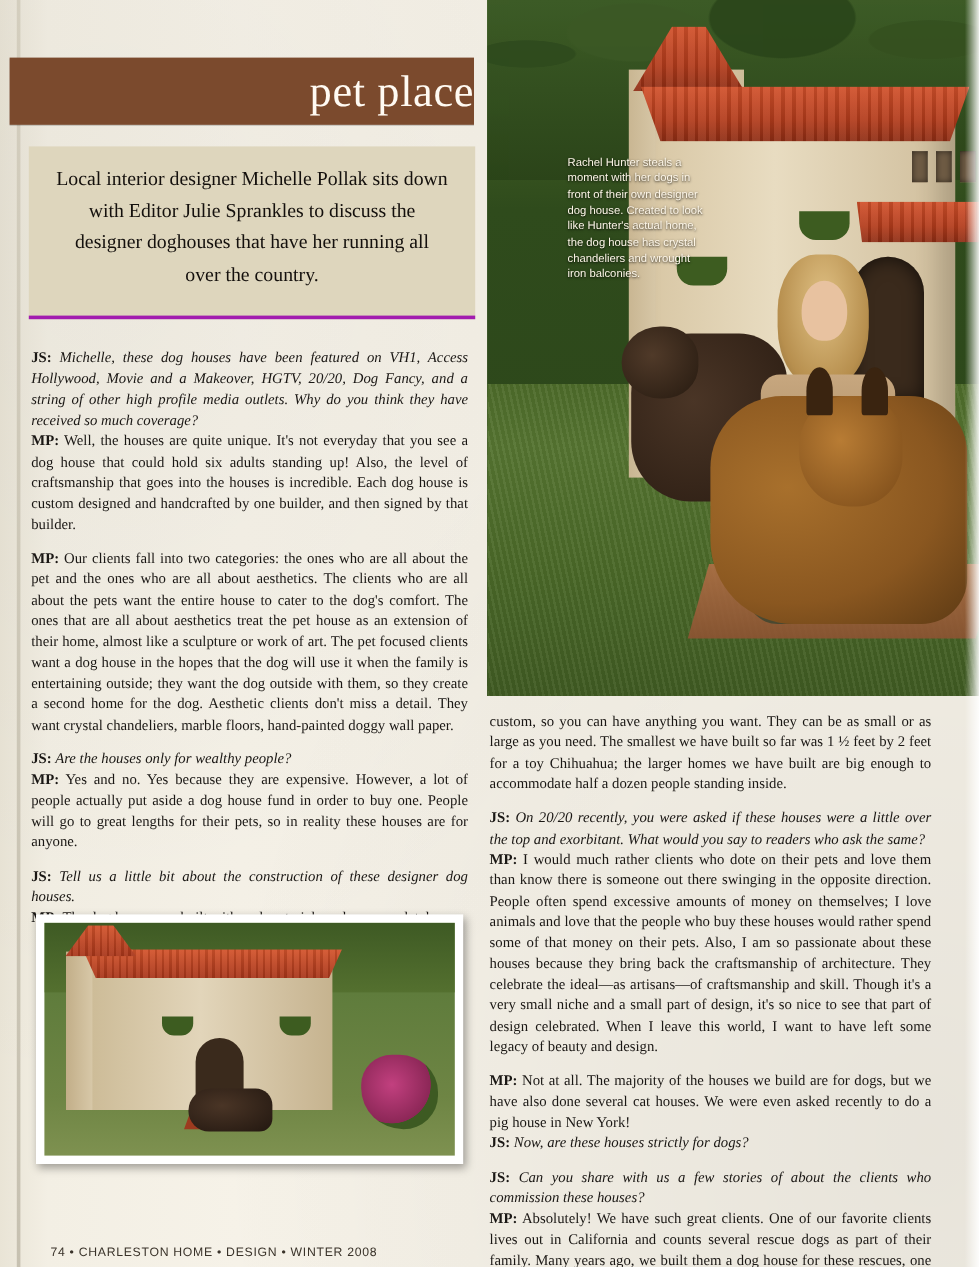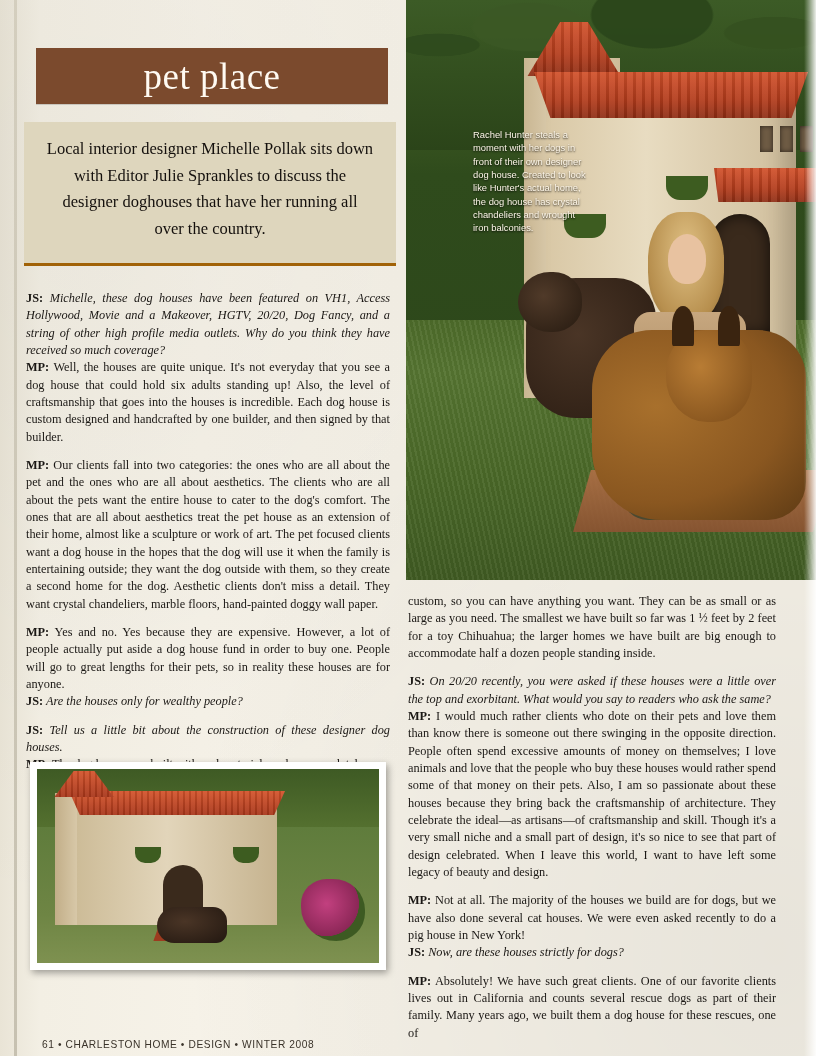--- a/index.html
+++ b/index.html
@@ -42,47 +42,47 @@
     top: 0;
     width: 3px;
     height: 1056px;
     background: linear-gradient(to bottom, #cfc9b8, #bdb7a6);
     opacity: .8;
   }
 
   
   .masthead {
     position: absolute;
-    left: 36px;
+    left: 8px;
     top: 48px;
-    width: 352px;
+    width: 387px;
     height: 56px;
     background: #7b4a2d;
     display: flex;
     align-items: center;
-    justify-content: center;
+    justify-content: flex-end;
     box-shadow: 0 1px 0 rgba(0,0,0,.15);
   }
   .masthead-title {
     color: #fffaf2;
     font-family: "Liberation Serif", serif;
     font-size: 37px;
     letter-spacing: .5px;
     font-weight: 400;
   }
 
   
   .deck {
     position: absolute;
     left: 24px;
     top: 122px;
     width: 372px;
     height: 144px;
     background: #ded6bd;
-    border-bottom: 3px solid #a16207;
+    border-bottom: 3px solid #a21caf;
     padding: 14px 22px 0 22px;
     box-sizing: border-box;
   }
   .deck p {
     margin: 0;
     text-align: center;
     font-size: 16.5px;
     line-height: 1.62;
     color: #14100d;
   }
@@ -427,42 +427,43 @@
 
   <div class="col col-left">
     <div class="qa">
       <p><span class="spk">JS:</span><span class="q"> Michelle, these dog houses have been featured on VH1, Access Hollywood, Movie and a Makeover, HGTV, 20/20, Dog Fancy, and a string of other high profile media outlets. Why do you think they have received so much coverage?</span></p>
       <p><span class="spk">MP:</span><span class="a"> Well, the houses are quite unique. It's not everyday that you see a dog house that could hold six adults standing up! Also, the level of craftsmanship that goes into the houses is incredible. Each dog house is custom designed and handcrafted by one builder, and then signed by that builder.</span></p>
     </div>
     <div class="qa">
       <p><span class="spk">MP:</span><span class="a"> Our clients fall into two categories: the ones who are all about the pet and the ones who are all about aesthetics. The clients who are all about the pets want the entire house to cater to the dog's comfort. The ones that are all about aesthetics treat the pet house as an extension of their home, almost like a sculpture or work of art. The pet focused clients want a dog house in the hopes that the dog will use it when the family is entertaining outside; they want the dog outside with them, so they create a second home for the dog. Aesthetic clients don't miss a detail. They want crystal chandeliers, marble floors, hand-painted doggy wall paper.</span></p>
     </div>
     <div class="qa">
+      <p><span class="spk">JS:</span><span class="q"> Are the houses only for wealthy people?</span></p>
       <p><span class="spk">MP:</span><span class="a"> Yes and no. Yes because they are expensive. However, a lot of people actually put aside a dog house fund in order to buy one. People will go to great lengths for their pets, so in reality these houses are for anyone.</span></p>
-      <p><span class="spk">JS:</span><span class="q"> Are the houses only for wealthy people?</span></p>
     </div>
     <div class="qa">
       <p><span class="spk">JS:</span><span class="q"> Tell us a little bit about the construction of these designer dog houses.</span></p>
       <p><span class="spk">MP:</span><span class="a"> The dog houses are built with real materials and are completely</span></p>
     </div>
   </div>
 
   <div class="col col-right">
     <div class="qa">
       <p><span class="a">custom, so you can have anything you want. They can be as small or as large as you need. The smallest we have built so far was 1 ½ feet by 2 feet for a toy Chihuahua; the larger homes we have built are big enough to accommodate half a dozen people standing inside.</span></p>
     </div>
     <div class="qa">
       <p><span class="spk">JS:</span><span class="q"> On 20/20 recently, you were asked if these houses were a little over the top and exorbitant. What would you say to readers who ask the same?</span></p>
       <p><span class="spk">MP:</span><span class="a"> I would much rather clients who dote on their pets and love them than know there is someone out there swinging in the opposite direction. People often spend excessive amounts of money on themselves; I love animals and love that the people who buy these houses would rather spend some of that money on their pets. Also, I am so passionate about these houses because they bring back the craftsmanship of architecture. They celebrate the ideal—as artisans—of craftsmanship and skill. Though it's a very small niche and a small part of design, it's so nice to see that part of design celebrated. When I leave this world, I want to have left some legacy of beauty and design.</span></p>
     </div>
     <div class="qa">
       <p><span class="spk">MP:</span><span class="a"> Not at all. The majority of the houses we build are for dogs, but we have also done several cat houses. We were even asked recently to do a pig house in New York!</span></p>
       <p><span class="spk">JS:</span><span class="q"> Now, are these houses strictly for dogs?</span></p>
     </div>
     <div class="qa">
+      <p><span class="spk">JS:</span><span class="q"> Can you share with us a few stories of about the clients who commission these houses?</span></p>
       <p><span class="spk">MP:</span><span class="a"> Absolutely! We have such great clients. One of our favorite clients lives out in California and counts several rescue dogs as part of their family. Many years ago, we built them a dog house for these rescues, one of</span></p>
     </div>
   </div>
 
   <div class="inset">
     <div class="inset-img">
       <div class="i-sky"></div>
       <div class="i-tower"></div>
       <div class="i-wall"></div>
       <div class="i-roof i-roof-main"></div>
@@ -471,14 +472,14 @@
       <div class="i-door"></div>
       <div class="i-planter" style="left:98px; top:78px;"></div>
       <div class="i-planter" style="left:196px; top:78px;"></div>
       <div class="i-bush"></div>
       <div class="i-dog"></div>
     </div>
   </div>
 
   <div class="tear"></div>
 
-  <div class="footer">61 • CHARLESTON HOME • DESIGN • WINTER 2008</div>
+  <div class="footer">74 • CHARLESTON HOME • DESIGN • WINTER 2008</div>
 </div>
 
 </body></html>

